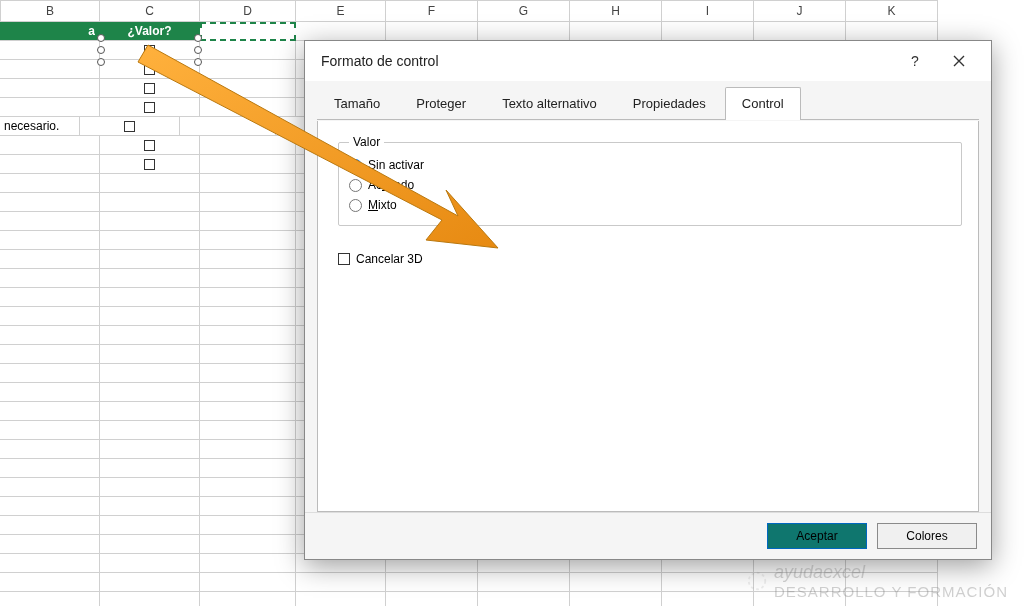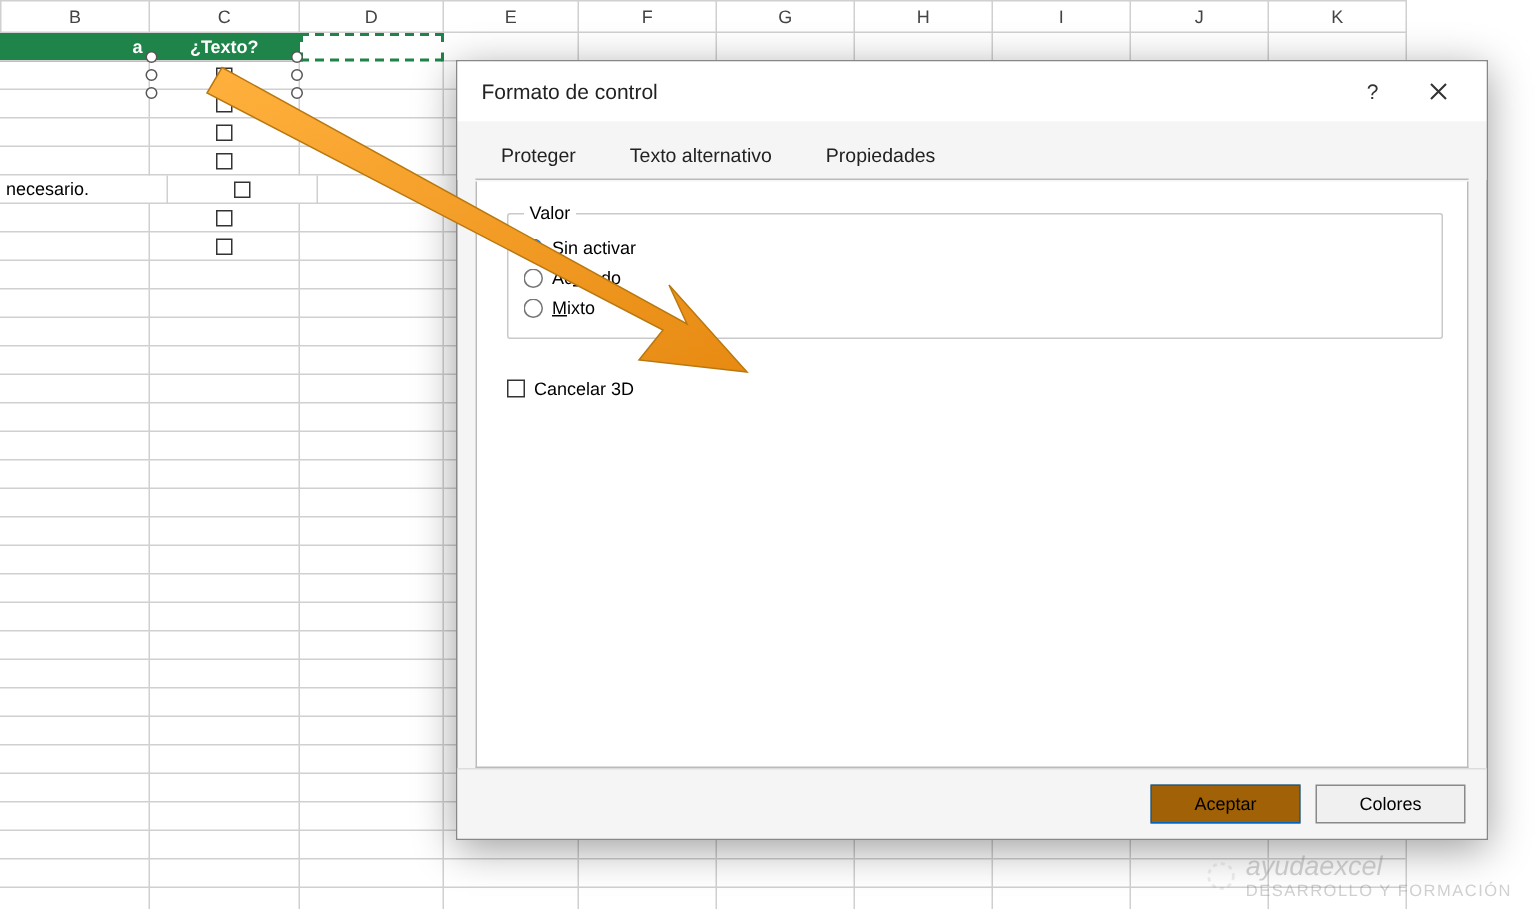--- a/index.html
+++ b/index.html
@@ -115,34 +115,34 @@
   .shade-row .sq{width:12px;height:12px;border:1px solid #333;background:#fff}
 
   .dlg-buttons{
     display:flex;justify-content:flex-end;gap:10px;
     padding:10px 14px; background:#f5f5f5; border-top:1px solid #ddd;
   }
   .btn{
     min-width:100px;height:26px;border:1px solid #8a8a8a;background:#f0f0f0;
     font-size:12px;cursor:pointer;
   }
-  .btn.primary{border:1px solid #0067c0;background:#a16207}
+  .btn.primary{border:1px solid #0067c0;background:#0f766e}
 
   
   .arrow{
     position:absolute; left:128px; top:40px; width:380px; height:230px;
     pointer-events:none; z-index:50;
   }
 
   
   .watermark{
     position:absolute; right:16px; bottom:6px; color:rgba(120,120,120,.35);
     font-size:18px; font-style:italic; display:flex; align-items:center; gap:6px;
   }
-  .watermark .sub{font-size:11px;display:block;letter-spacing:1px;font-style:normal}
+  .watermark .sub{font-size:15px;display:block;letter-spacing:1px;font-style:normal}
   .watermark svg{width:22px;height:22px;opacity:.4}
 </style>
 </head>
 <body>
 
 <div class="sheet">
   <div class="col-headers">
     <div style="width:100px">B</div>
     <div style="width:100px">C</div>
     <div style="width:96px">D</div>
@@ -152,21 +152,21 @@
     <div style="width:92px">H</div>
     <div style="width:92px">I</div>
     <div style="width:92px">J</div>
     <div style="width:92px">K</div>
   </div>
 
   <div class="grid-rows">
 
     <div class="row">
       <div class="cell green-header" style="width:100px;text-align:right;border-right:1px solid #1e8449">a</div>
-      <div class="cell green-header" style="width:100px">¿Texto?</div>
+      <div class="cell green-header" style="width:100px">¿Valor?</div>
       <div class="cell dashed" style="width:96px"></div>
       <div class="cell" style="width:90px"></div>
         <div class="cell" style="width:92px"></div>
         <div class="cell" style="width:92px"></div>
         <div class="cell" style="width:92px"></div>
         <div class="cell" style="width:92px"></div>
         <div class="cell" style="width:92px"></div>
         <div class="cell" style="width:92px"></div>
     </div>
 
@@ -237,21 +237,21 @@
       <div class="cell" style="width:96px"></div>
         <div class="cell" style="width:90px"></div>
         <div class="cell" style="width:92px"></div>
         <div class="cell" style="width:92px"></div>
         <div class="cell" style="width:92px"></div>
         <div class="cell" style="width:92px"></div>
         <div class="cell" style="width:92px"></div>
         <div class="cell" style="width:92px"></div>
     </div>
     <div class="row">
-      <div class="cell" style="width:112px">necesario.</div>
+      <div class="cell" style="width:80px">necesario.</div>
       <div class="cell" style="width:100px">
           <div class="cb-form">
             <div class="sq"></div>
           </div>
         </div>
       <div class="cell" style="width:96px"></div>
         <div class="cell" style="width:90px"></div>
         <div class="cell" style="width:92px"></div>
         <div class="cell" style="width:92px"></div>
         <div class="cell" style="width:92px"></div>
@@ -589,23 +589,25 @@
         <span>?</span>
       </div>
     <div class="tbtn">
       <svg viewBox="0 0 12 12">
           <path d="M1 1 L11 11 M11 1 L1 11" stroke="#333" stroke-width="1.4"></path>
         </svg>
     </div>
   </div>
 
   <div class="tabstrip">
+    <div class="tab">Tamaño</div>
     <div class="tab">Proteger</div>
     <div class="tab">Texto alternativo</div>
     <div class="tab">Propiedades</div>
+    <div class="tab active">Control</div>
   </div>
   <div class="tab-border-top"></div>
 
   <div class="tab-pane">
     <fieldset class="valor">
       <legend>Valor</legend>
       <label class="radio-row">
         <input type="radio" name="valor" checked="" style="">
         <span><span class="ul">S</span><span></span><span id="sa">in activar</span></span>
       </label>

